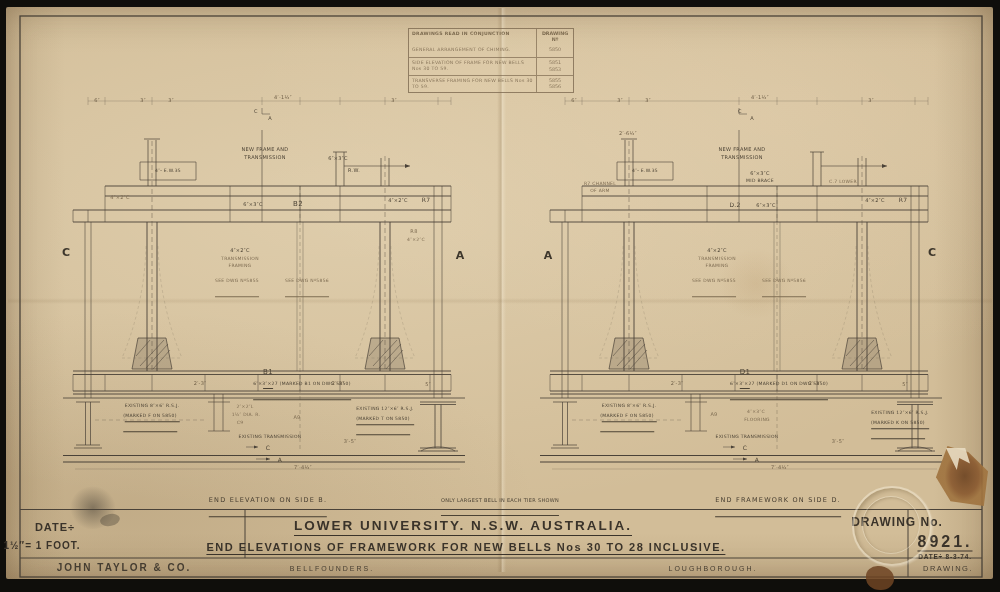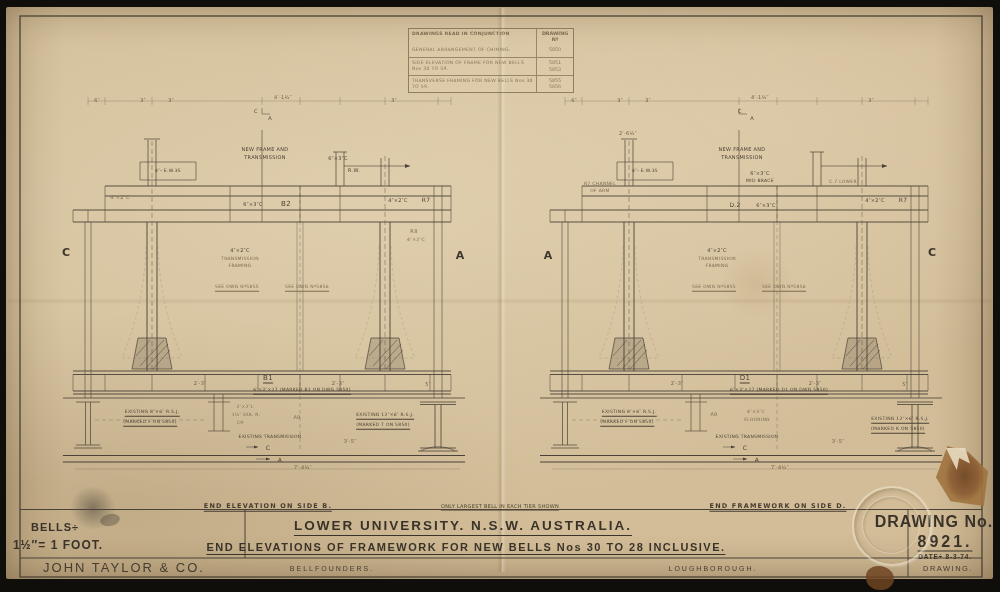--- a/index.html
+++ b/index.html
@@ -18,32 +18,32 @@
     background:linear-gradient(90deg,transparent,rgba(110,85,50,.20) 45%,rgba(255,250,235,.28) 58%,transparent);}
   .fold-h{position:absolute;left:8px;top:298px;width:984px;height:6px;z-index:2;
     background:linear-gradient(0deg,transparent,rgba(110,85,50,.10) 50%,transparent);}
   svg.linework{position:absolute;left:0;top:0;z-index:3;pointer-events:none;}
   .ann{position:absolute;transform:translate(-50%,-50%);white-space:nowrap;z-index:6;
        font-family:"DejaVu Sans",sans-serif;letter-spacing:.3px;line-height:1;}
   .ann.p{color:#7e6c52;font-size:5px;}
   .ann.i{color:#4c4335;font-size:5px;}
   .ann.d{color:#6e5e47;font-size:5px;}
   .ann.b{color:#3e372c;font-size:11px;font-weight:700;letter-spacing:0;}
-  .ann.c{color:#463d30;font-size:6.5px;font-weight:700;letter-spacing:1.2px;}
-  .ann.und{border-bottom:1px solid currentColor;padding-bottom:1px;}
+  .ann.c{color:#463d30;font-size:6.5px;font-weight:400;letter-spacing:1.2px;}
+  .ann.und{border-bottom:1px solid currentColor;padding-bottom:12px;}
   .tb{position:absolute;transform:translate(-50%,-50%);white-space:nowrap;color:#3a332a;
       font-weight:700;z-index:6;letter-spacing:1px;}
   #tb-scale-label{left:55px;top:527px;font-size:11px;}
-  #tb-scale-value{left:58px;top:545px;font-size:12px;}
+  #tb-scale-value{left:42px;top:545px;font-size:10px;}
   #tb-title1{left:463px;top:527px;font-size:13.5px;letter-spacing:2px;border-bottom:1.4px solid #3a332a;padding-bottom:2px;}
   #tb-title2{left:466px;top:548px;font-size:11px;letter-spacing:1.5px;border-bottom:1.3px solid #3a332a;padding-bottom:1px;}
-  #tb-dn-label{left:934px;top:522px;font-size:16px;}
+  #tb-dn-label{left:897px;top:522px;font-size:12px;}
   #tb-dn-value{left:945px;top:542px;font-size:16px;letter-spacing:3px;border-bottom:1.4px solid #3a332a;}
   #tb-date{left:945px;top:556px;font-size:6.5px;letter-spacing:.8px;}
-  #tb-firm{left:124px;top:567px;font-size:13px;letter-spacing:2px;font-weight:400;color:#453d31;}
+  #tb-firm{left:124px;top:567px;font-size:10px;letter-spacing:2px;font-weight:700;color:#453d31;}
   #tb-trade{left:332px;top:568px;font-size:7px;letter-spacing:2px;font-weight:400;color:#453d31;}
   #tb-town{left:713px;top:568px;font-size:7px;letter-spacing:2px;font-weight:400;color:#453d31;}
   #tb-country{left:948px;top:568px;font-size:7.5px;letter-spacing:1.5px;font-weight:400;color:#453d31;}
   .reftable{position:absolute;left:408px;top:28px;width:164px;z-index:6;
     border:1px solid rgba(125,105,80,.8);color:#8a775c;background:rgba(235,220,190,.12);
     font-family:"DejaVu Sans",sans-serif;}
   .rt-row{display:flex;border-top:.8px solid rgba(125,105,80,.7);min-height:12px;}
   .rt-row:first-child{border-top:none;}
   .rt-desc{flex:1;padding:2px 3px;font-size:4.6px;letter-spacing:.3px;line-height:1.25;}
   .rt-no{width:34px;border-left:.8px solid rgba(125,105,80,.7);padding:2px 1px;
@@ -177,21 +177,21 @@
 <div>
     <span class="ann i" style="left: 256px; top: 111px;">C</span>
     <span class="ann i" style="left: 270px; top: 118px;">A</span>
     <span class="ann i" style="left: 265px; top: 149px;">NEW FRAME AND</span>
     <span class="ann i" style="left: 265px; top: 157px;">TRANSMISSION</span>
     <span class="ann i" style="left: 168px; top: 171px; font-size: 4.5px;">4″- E.W.35</span>
     <span class="ann i" style="left: 338px; top: 158px;">6″×3″C</span>
     <span class="ann i" style="left: 354px; top: 170px;">R.W.</span>
     <span class="ann p" style="left: 120px; top: 197px;">4″×2″C</span>
     <span class="ann i" style="left: 253px; top: 204px;">6″×3″C</span>
-    <span class="ann i" style="left: 286px; top: 204px; font-size: 7px;">B2</span>
+    <span class="ann i" style="left: 298px; top: 204px; font-size: 7px;">B2</span>
     <span class="ann i" style="left: 398px; top: 200px;">4″×2″C</span>
     <span class="ann i" style="left: 426px; top: 200px; font-size: 6px;">R7</span>
     <span class="ann p" style="left: 414px; top: 231px;">R8</span>
     <span class="ann p" style="left: 416px; top: 240px; font-size: 4.5px;">4″×2″C</span>
     <span class="ann i" style="left: 240px; top: 250px;">4″×2″C</span>
     <span class="ann p" style="left: 240px; top: 259px; font-size: 4.5px;">TRANSMISSION</span>
     <span class="ann p" style="left: 240px; top: 266px; font-size: 4.5px;">FRAMING</span>
     <span class="ann p und" style="left: 237px; top: 288px; font-size: 4.5px;">SEE DWG Nº5855</span>
     <span class="ann p und" style="left: 307px; top: 288px; font-size: 4.5px;">SEE DWG Nº5856</span>
     <span class="ann b" style="left: 66px; top: 252px;">C</span>
@@ -261,21 +261,21 @@
     <span class="ann d" style="left: 838px; top: 441px;">3′-5″</span>
     <span class="ann c und" style="left: 778px; top: 507px;">END FRAMEWORK ON SIDE D.</span>
     <span class="ann d" style="left: 574px; top: 100px;">6″</span>
     <span class="ann d" style="left: 620px; top: 100px;">3″</span>
     <span class="ann d" style="left: 648px; top: 100px;">3″</span>
     <span class="ann d" style="left: 760px; top: 97px;">4′-1½″</span>
     <span class="ann d" style="left: 871px; top: 100px;">3″</span>
     <span class="ann d" style="left: 780px; top: 467px;">7′-4½″</span>
   </div>
 
-<span class="tb" id="tb-scale-label">BELLS÷</span>
+<span class="tb" id="tb-scale-label">DATE÷</span>
 <span class="tb" id="tb-scale-value">1½″= 1 FOOT.</span>
 <span class="tb" id="tb-title1">LOWER UNIVERSITY. N.S.W. AUSTRALIA.</span>
 <span class="tb" id="tb-title2">END ELEVATIONS OF FRAMEWORK FOR NEW BELLS Nos 30 TO 28 INCLUSIVE.</span>
 <span class="tb" id="tb-dn-label">DRAWING No.</span>
 <span class="tb" id="tb-dn-value">8921.</span>
 <span class="tb" id="tb-date">DATE÷ 8-3-74.</span>
 <span class="tb" id="tb-firm">JOHN TAYLOR &amp; CO.</span>
 <span class="tb" id="tb-trade">BELLFOUNDERS.</span>
 <span class="tb" id="tb-town">LOUGHBOROUGH.</span>
 <span class="tb" id="tb-country">DRAWING.</span>

